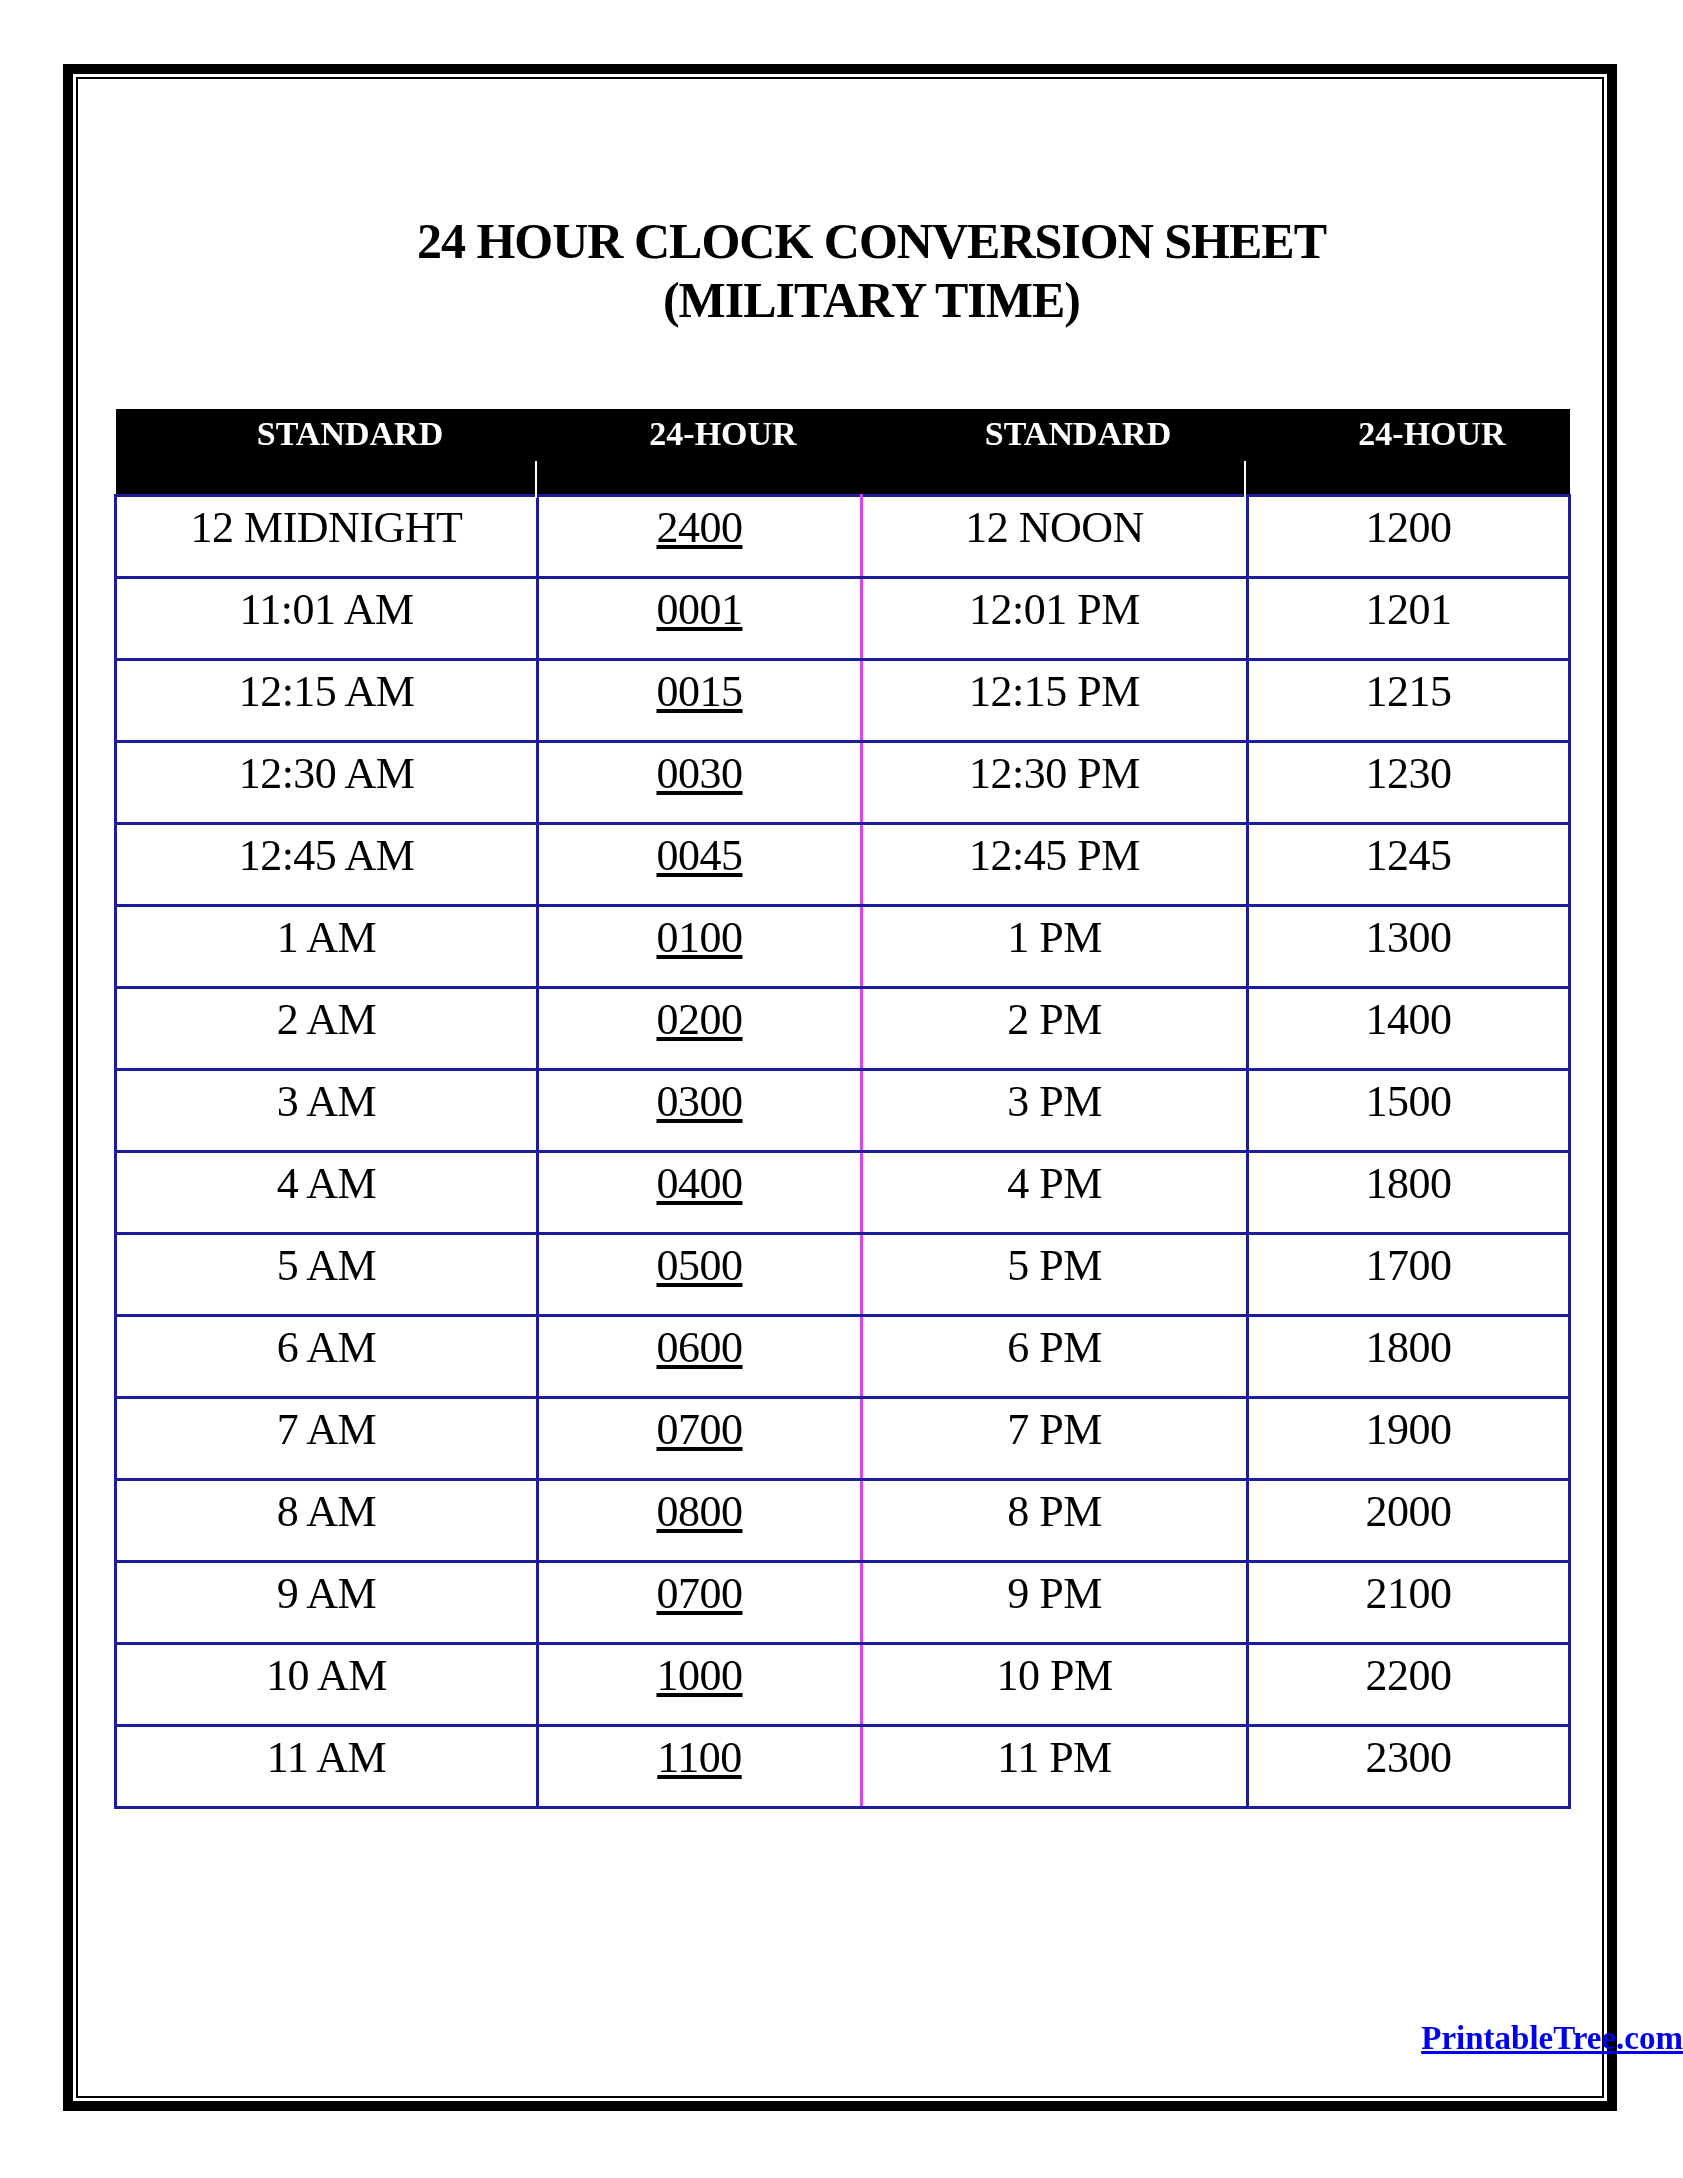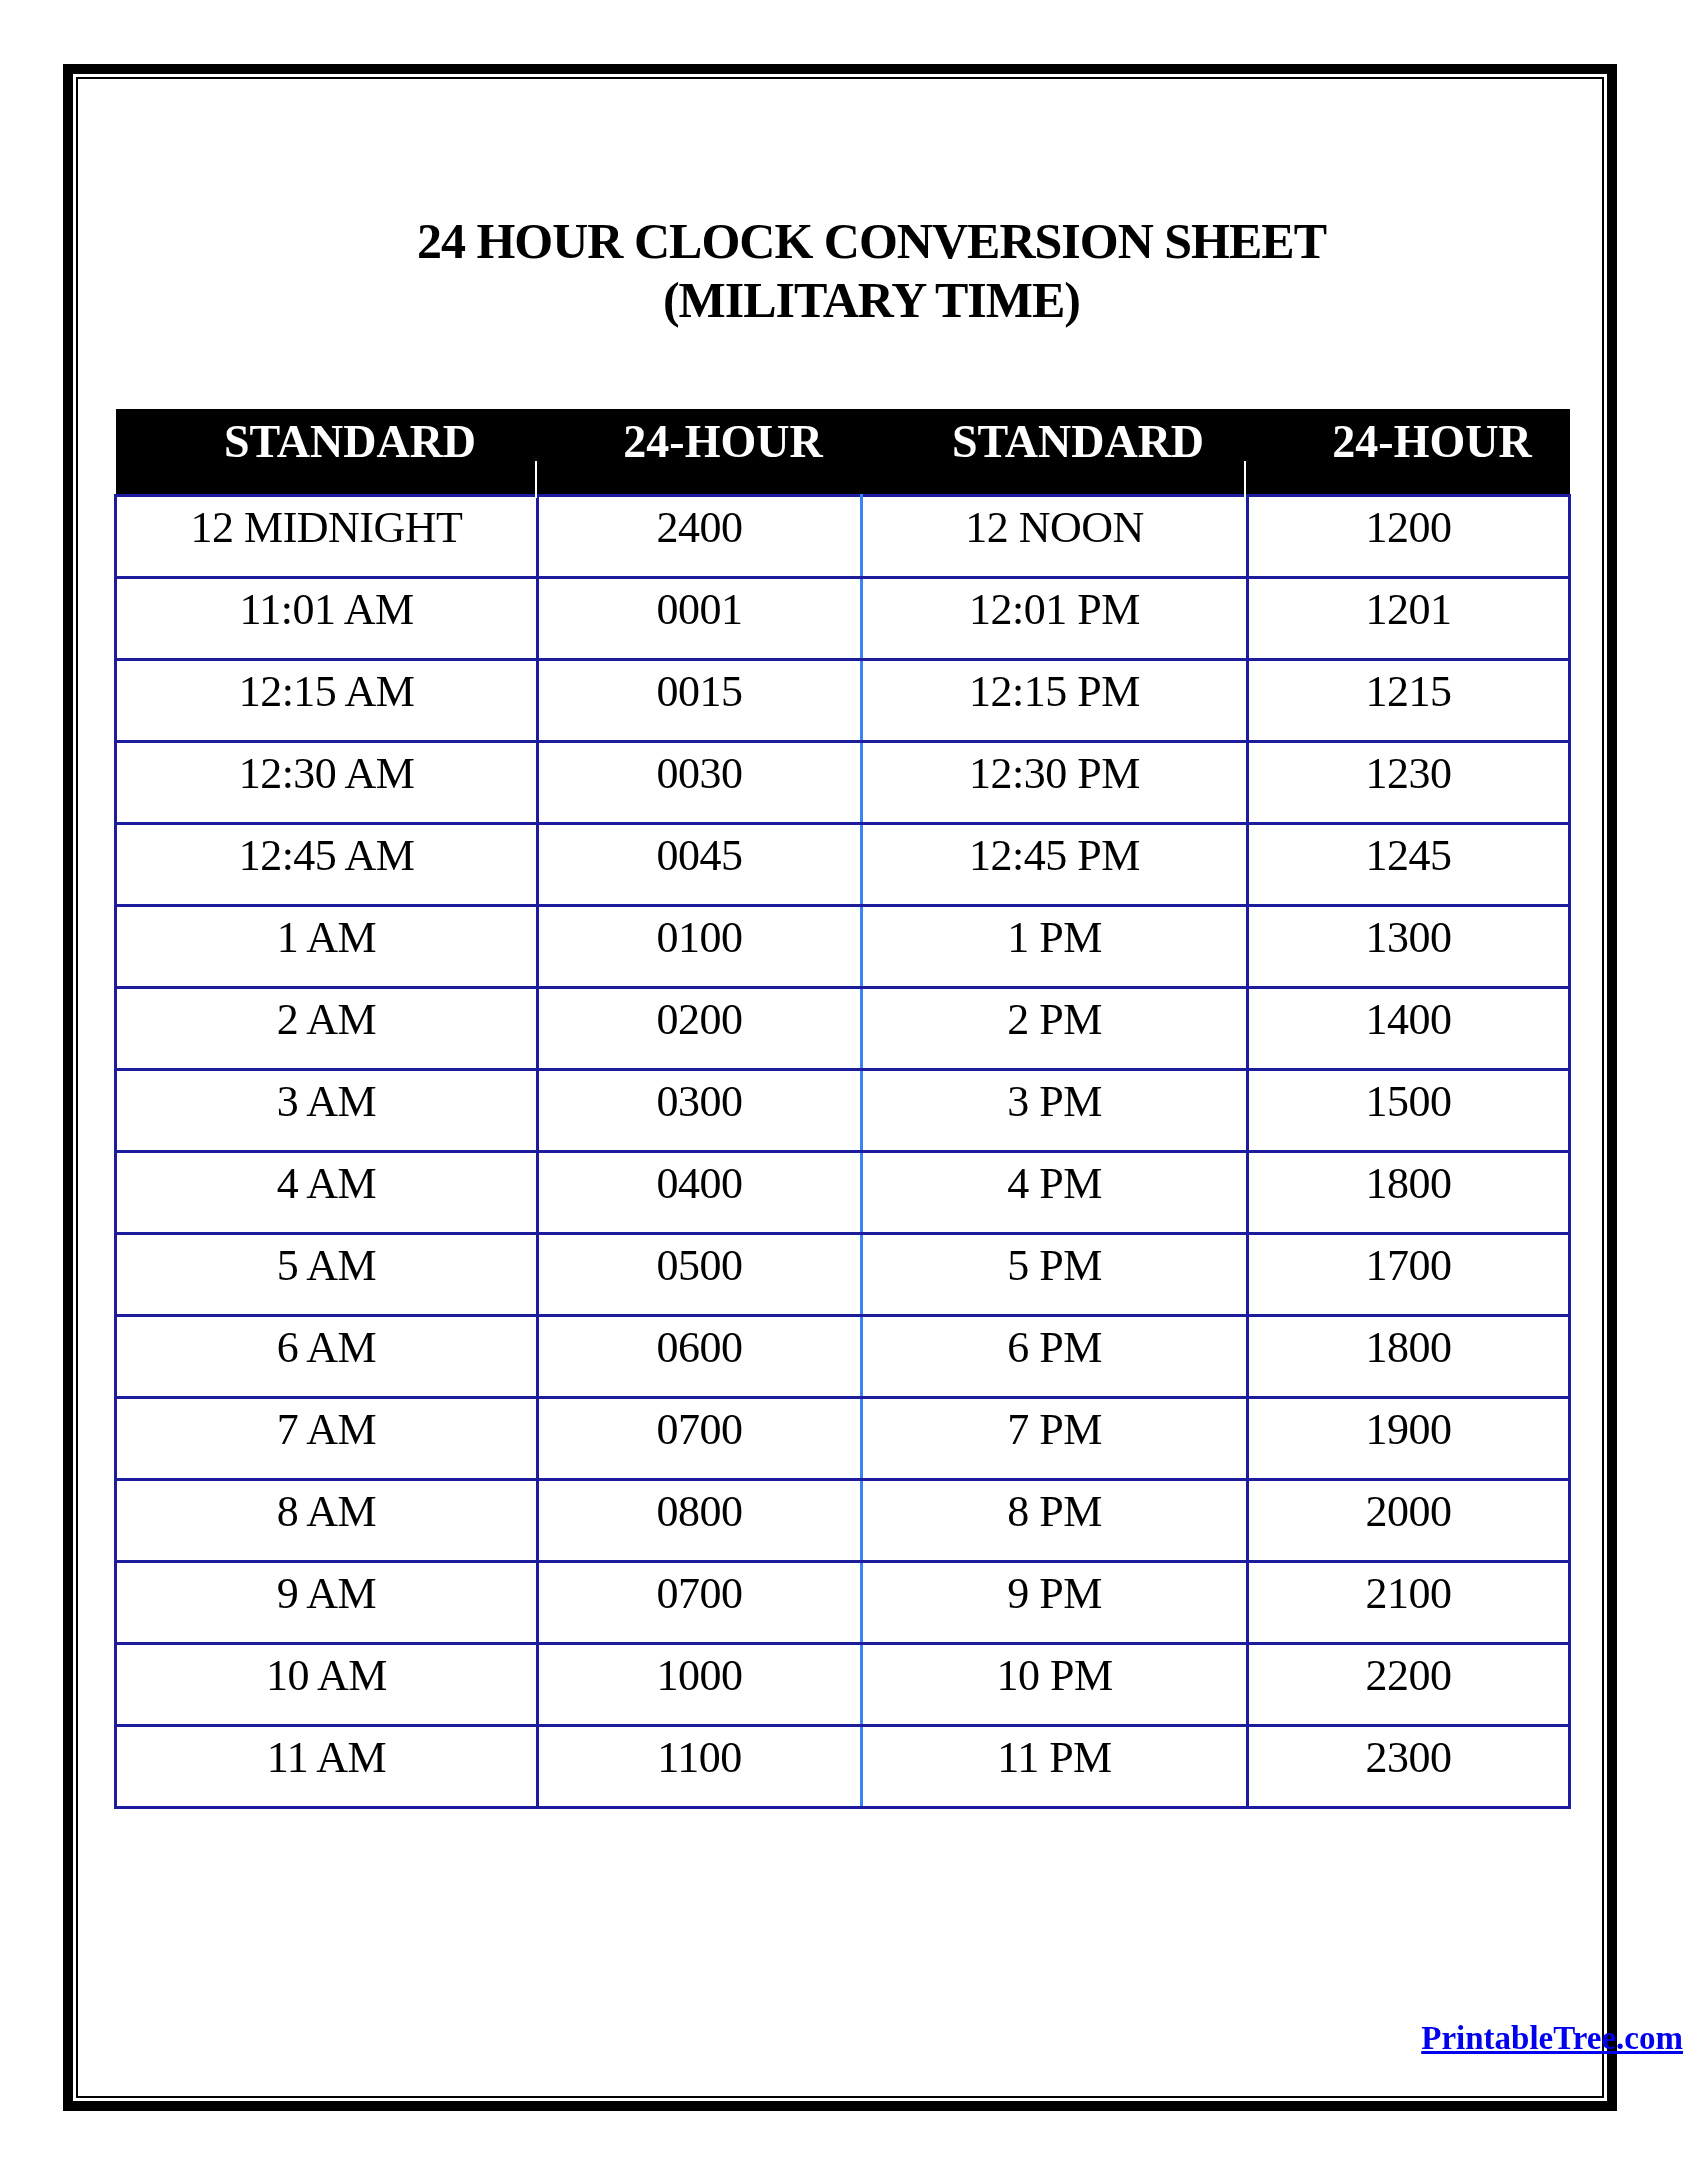--- a/index.html
+++ b/index.html
@@ -32,29 +32,29 @@
   
   .table-wrap{
     position:absolute;left:114px;top:409px;width:1453px;
   }
   table{
     border-collapse:collapse;table-layout:fixed;width:1453px;
   }
   thead th{
     background:var(--header-bg);color:var(--header-fg);
     height:86px;vertical-align:top;padding-top:6px;
-    font-size:46px;font-weight:bold;letter-spacing:0;
+    font-size:34px;font-weight:bold;letter-spacing:0;
     border:0;text-align:center;padding-left:47px;
   }
   tbody td{
     height:82px;vertical-align:top;padding-top:5px;
     text-align:center;font-size:44px;letter-spacing:-0.5px;line-height:1.2;
     border:3px solid var(--navy);
   }
-  tbody td:nth-child(2){border-right:3px solid #3b82f6;}
+  tbody td:nth-child(2){border-right:3px solid #d946ef;text-decoration:underline;}
   tbody td:nth-child(3){border-left:3px solid #15803d;}
   
   .hsep{
     position:absolute;top:52px;width:2px;height:37px;background:#fff;
   }
   .hsep-1{left:421px;}
   .hsep-2{left:1130px;}
   
   .footer{
     position:absolute;top:2020px;left:0;width:100%;text-align:right;

